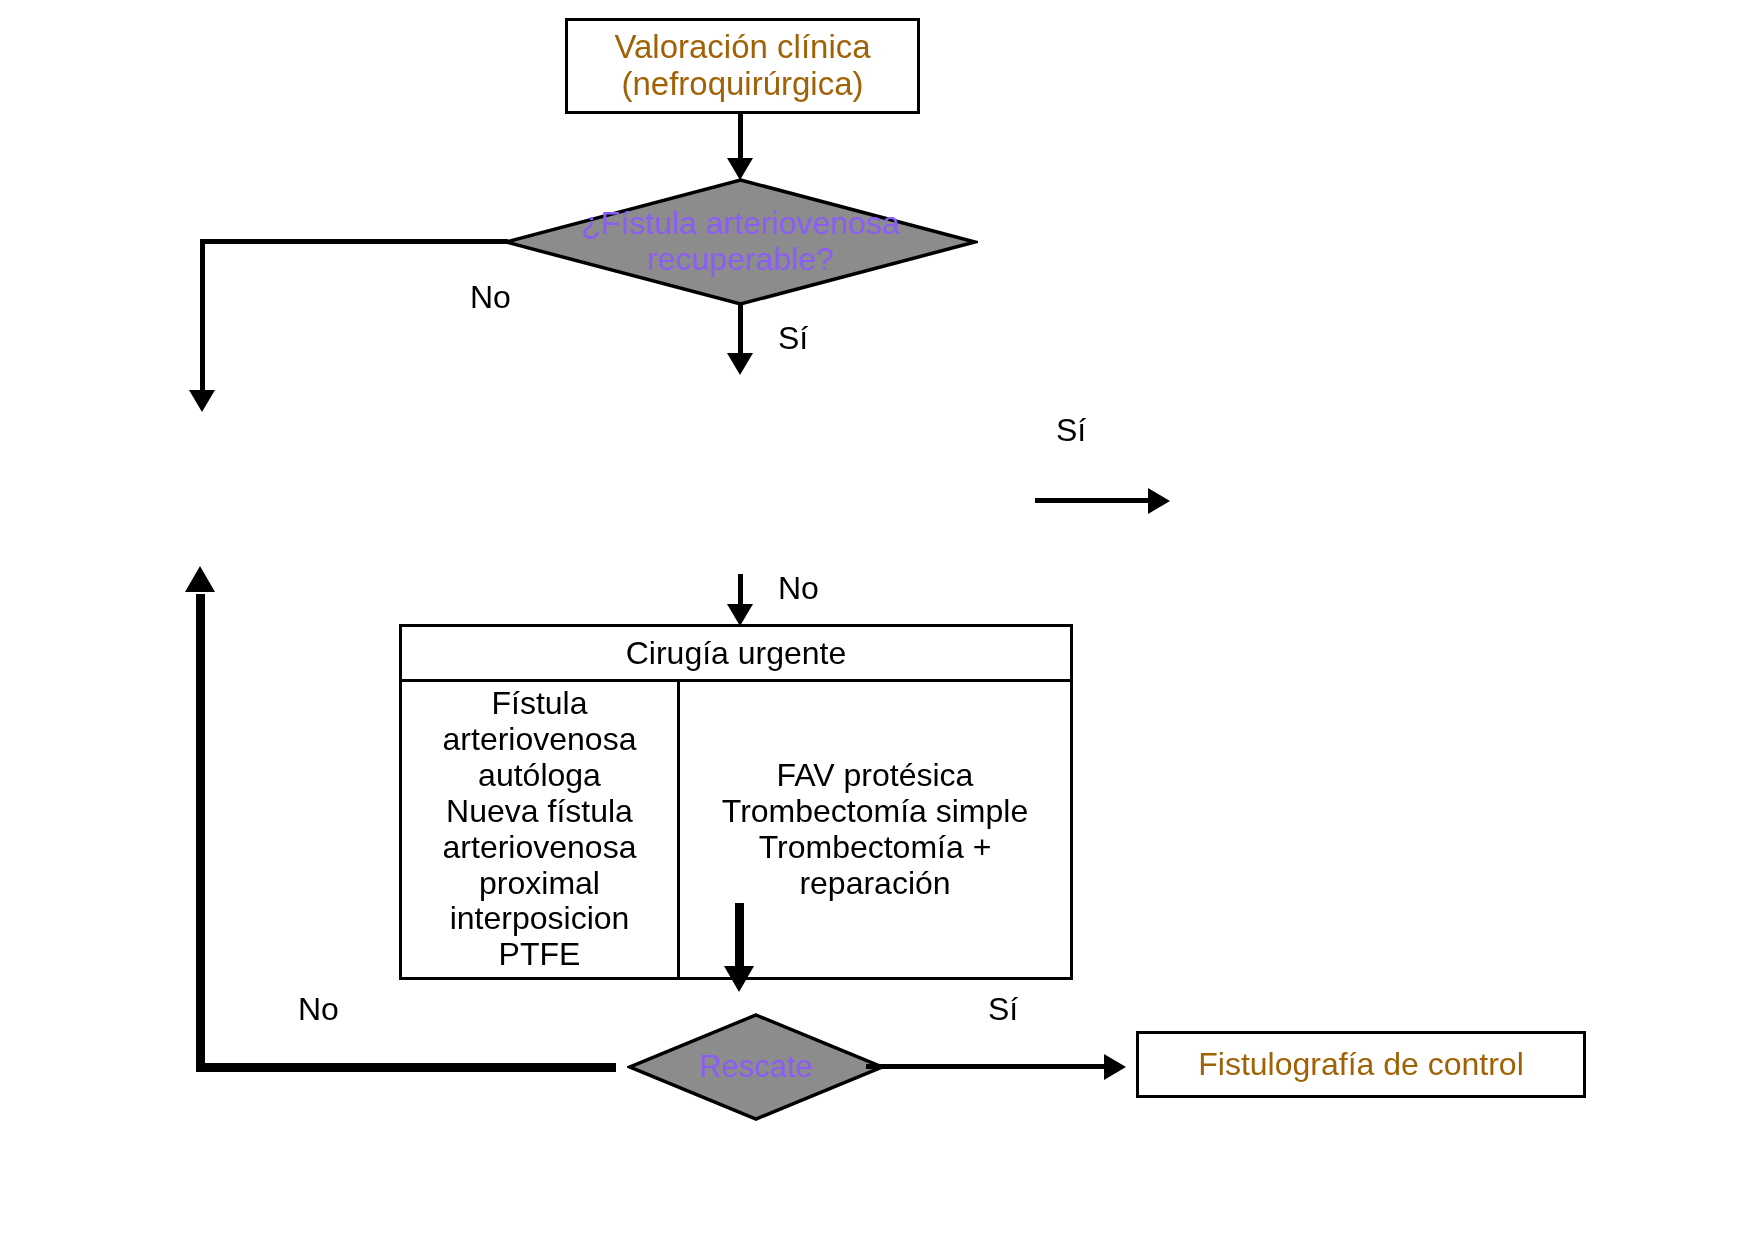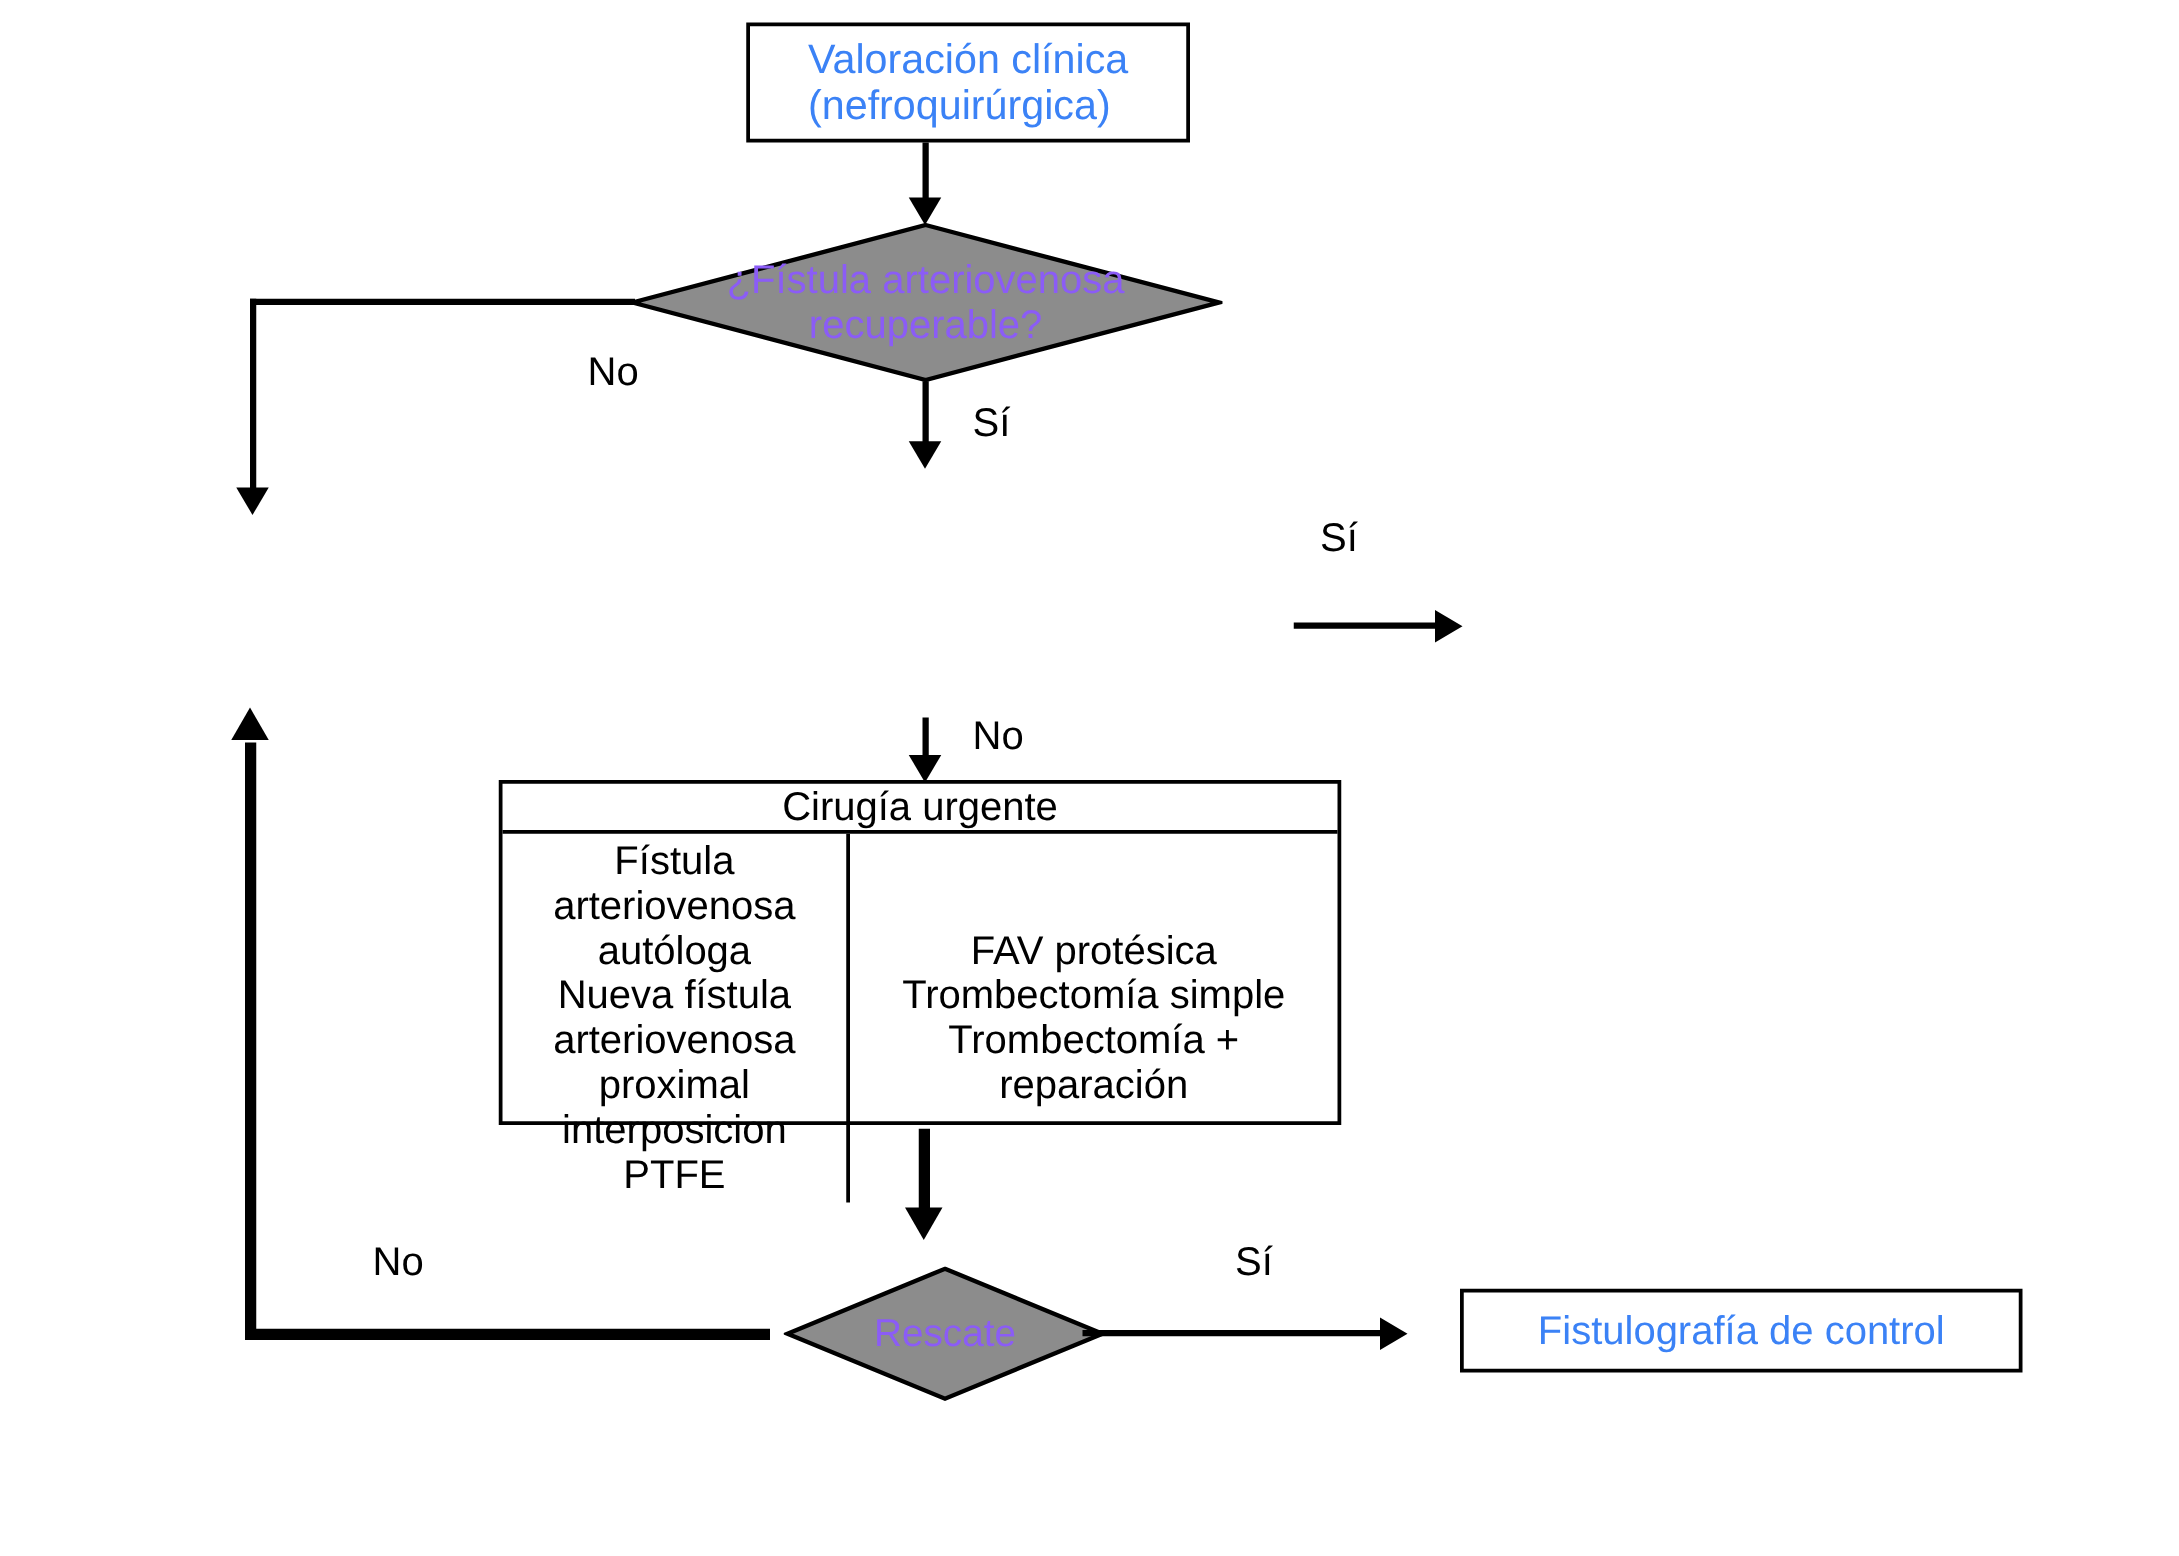--- a/index.html
+++ b/index.html
@@ -16,25 +16,24 @@
     height: 1245px;
     background: #ffffff;
     overflow: hidden;
   }
   .node {
     position: absolute;
     box-sizing: border-box;
     display: flex;
     align-items: center;
     justify-content: center;
-    text-align: left;
-    color: #3b82f6;
+    text-align: center;
+    color: #a16207;
     line-height: 1.12;
     white-space: pre-line;
-    margin-left: 32px;
   }
   
   .rect {
     border: 3px solid #000000;
     background: #ffffff;
   }
   .rounded {
     border: 3px solid #000000;
     background: #ffffff;
     border-radius: 34px;
@@ -168,21 +167,21 @@
 
   <div class="ln" style="left:1035px; top:498px; width:120px; height:5px;"></div>
   <div class="arrow right" style="left:1148px; top:488px;"></div>
   <div class="edge-label f32" style="left:1056px; top:412px;">Sí</div>
 
 
   <div class="ln" style="left:738px; top:574px; width:5px; height:38px;"></div>
   <div class="arrow down" style="left:727px; top:604px;"></div>
   <div class="edge-label f32" style="left:778px; top:570px;">No</div>
 
-  <div class="table-node" style="left:399px; top:624px; width:674px; height:276px;">
+  <div class="table-node" style="left:399px; top:624px; width:674px; height:356px;">
     <div class="table-head f32">Cirugía urgente</div>
     <div class="table-body">
       <div class="table-cell left f32">Fístula arteriovenosa
 autóloga
 Nueva fístula
 arteriovenosa
 proximal
 interposicion PTFE</div>
       <div class="table-cell f32">FAV protésica
 Trombectomía simple

